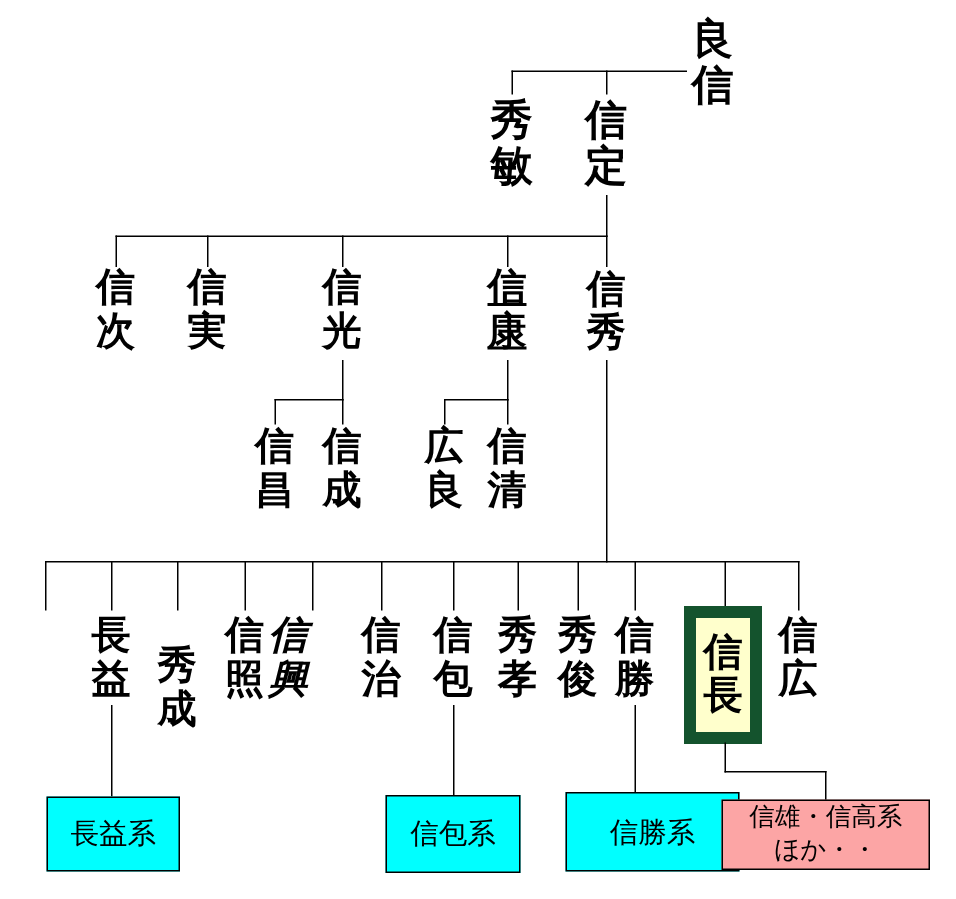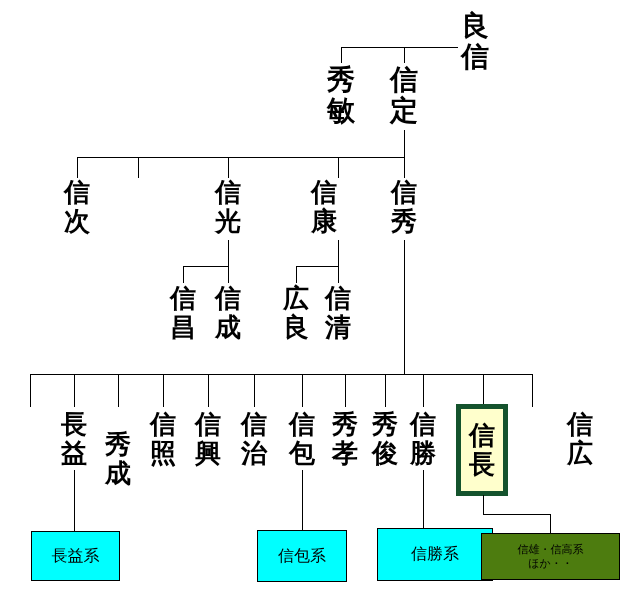--- a/index.html
+++ b/index.html
@@ -12,32 +12,32 @@
   .v{width:1px;}
   .name{
     position:absolute;width:1.08em;line-height:1.12;text-align:center;
     word-break:break-all;transform:translateX(-50%);font-weight:bold;
     white-space:normal;
   }
   .f28{font-size:28px;}
   .f26{font-size:26px;}
   .hlbox{
     position:absolute;left:456px;top:404px;width:52px;height:92px;
-    box-sizing:border-box;background:#FFFFCC;border:5px solid #14532d;
+    box-sizing:border-box;background:#FFFFCC;border:8px solid #14532d;
     display:flex;align-items:center;justify-content:center;
   }
   .hlbox .name{position:static;transform:none;}
   .bbox{
     position:absolute;box-sizing:border-box;border:1px solid #000;
     display:flex;align-items:center;justify-content:center;
     font-family:"DejaVu Sans","Liberation Sans",sans-serif;
-    font-size:16px;font-weight:normal;text-align:center;
+    font-size:19px;font-weight:normal;text-align:center;
   }
   .cyan{background:#00FFFF;}
-  .pink{background:#4d7c0f;flex-direction:column;line-height:1.25;font-size:11px;}
+  .pink{background:#fca5a5;flex-direction:column;line-height:1.25;font-size:17px;}
 </style>
 </head>
 <body>
 
 <div class="stage">
 
   <div class="name f28" style="left:475px;top:10px;">良信</div>
 
   <div class="h" style="left:341px;top:47px;width:117px;"></div>
   <div class="v" style="left:341px;top:47px;height:16px;"></div>
@@ -48,22 +48,23 @@
 
   <div class="v" style="left:404px;top:130px;height:28px;"></div>
   <div class="h" style="left:77px;top:157px;width:328px;"></div>
   <div class="v" style="left:77px;top:157px;height:21px;"></div>
   <div class="v" style="left:138px;top:157px;height:21px;"></div>
   <div class="v" style="left:228px;top:157px;height:21px;"></div>
   <div class="v" style="left:338px;top:157px;height:21px;"></div>
   <div class="v" style="left:404px;top:157px;height:21px;"></div>
 
   <div class="name f26" style="left:77px;top:178px;">信次</div>
+  <div class="name f26" style="left:138px;top:178px;">信実</div>
   <div class="name f26" style="left:228px;top:178px;">信光</div>
-  <div class="name f26" style="left:324px;top:178px;">信康</div>
+  <div class="name f26" style="left:338px;top:178px;text-decoration:underline;">信康</div>
   <div class="name f26" style="left:404px;top:178px;font-family:Liberation Serif, serif;">信秀</div>
 
   <div class="v" style="left:228px;top:240px;height:27px;"></div>
   <div class="h" style="left:183px;top:266px;width:46px;"></div>
   <div class="v" style="left:183px;top:266px;height:17px;"></div>
   <div class="v" style="left:228px;top:266px;height:17px;"></div>
 
   <div class="v" style="left:338px;top:240px;height:27px;"></div>
   <div class="h" style="left:296px;top:266px;width:43px;"></div>
   <div class="v" style="left:296px;top:266px;height:17px;"></div>
@@ -86,27 +87,27 @@
   <div class="v" style="left:302px;top:374px;height:33px;"></div>
   <div class="v" style="left:345px;top:374px;height:33px;"></div>
   <div class="v" style="left:385px;top:374px;height:33px;"></div>
   <div class="v" style="left:423px;top:374px;height:33px;"></div>
   <div class="v" style="left:483px;top:374px;height:31px;"></div>
   <div class="v" style="left:532px;top:374px;height:33px;"></div>
 
   <div class="name f26" style="left:74px;top:410px;">長益</div>
   <div class="name f26" style="left:118px;top:430px;">秀成</div>
   <div class="name f26" style="left:163px;top:410px;">信照</div>
-  <div class="name f26" style="left:208px;top:410px;">信興</div>
+  <div class="name f26" style="left:192px;top:410px;font-style:italic;">信興</div>
   <div class="name f26" style="left:254px;top:410px;">信治</div>
   <div class="name f26" style="left:302px;top:410px;">信包</div>
   <div class="name f26" style="left:345px;top:410px;">秀孝</div>
   <div class="name f26" style="left:385px;top:410px;">秀俊</div>
   <div class="name f26" style="left:423px;top:410px;">信勝</div>
-  <div class="name f26" style="left:532px;top:410px;margin-left:48px;">信広</div>
+  <div class="name f26" style="left:532px;top:410px;">信広</div>
 
   <div class="hlbox">
     <div class="name f26">信長</div>
   </div>
 
   <div class="v" style="left:74px;top:470px;height:61px;"></div>
   <div class="v" style="left:302px;top:470px;height:60px;"></div>
   <div class="v" style="left:423px;top:470px;height:58px;"></div>
   <div class="v" style="left:483px;top:495px;height:20px;"></div>
   <div class="h" style="left:483px;top:514px;width:68px;"></div>

